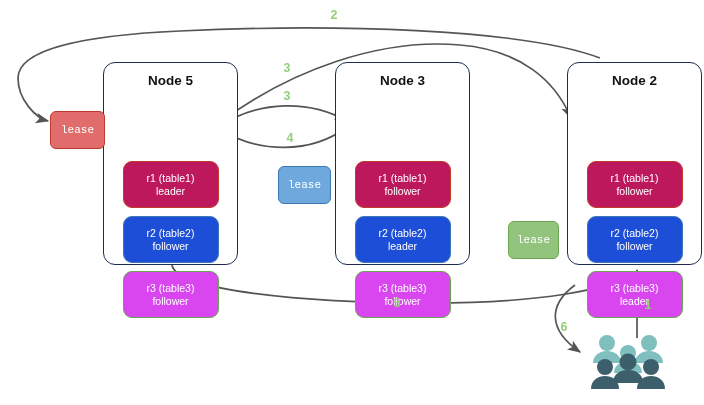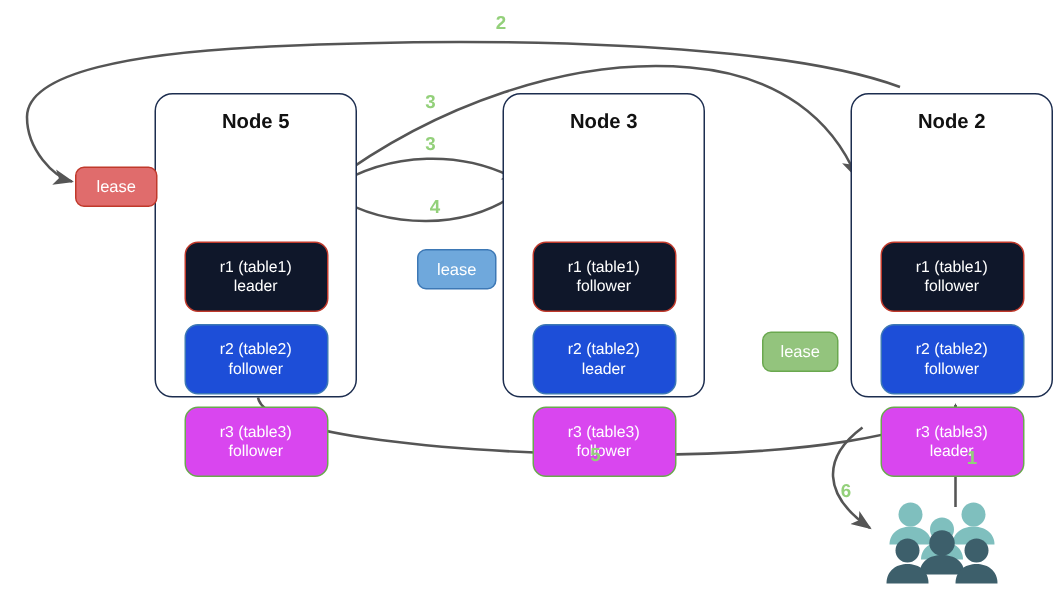--- a/index.html
+++ b/index.html
@@ -38,32 +38,33 @@
     display:flex;
     flex-direction:column;
     align-items:center;
     justify-content:center;
     color:#ffffff;
     font-size:10.5px;
     line-height:13px;
     text-align:center;
   }
   .replica span{display:block;}
-  .rep-red{background:#0f172a;border:1.6px solid #c0392b;}
+  .rep-red{background:#be185d;border:1.6px solid #c0392b;}
   .rep-blue{background:#1d4ed8;border:1.6px solid #3d78b5;}
   .rep-green{background:#d946ef;border:1.6px solid #6aa84f;}
 
   .lease{
     position:absolute;
     border-radius:6px;
     box-sizing:border-box;
     display:flex;align-items:center;justify-content:center;
     color:#ffffff;
     font-size:11px;
-    height:27px;
+    height:38px;
+    font-family:Liberation Mono, monospace;
   }
   .lease-red{background:#e06c6c;border:1.6px solid #c0392b;}
   .lease-blue{background:#6fa8dc;border:1.6px solid #3d78b5;}
   .lease-green{background:#93c47d;border:1.6px solid #6aa84f;}
 
   .steplabel{
     position:absolute;
     color:#93d07a;
     font-size:12.5px;
     font-weight:bold;

